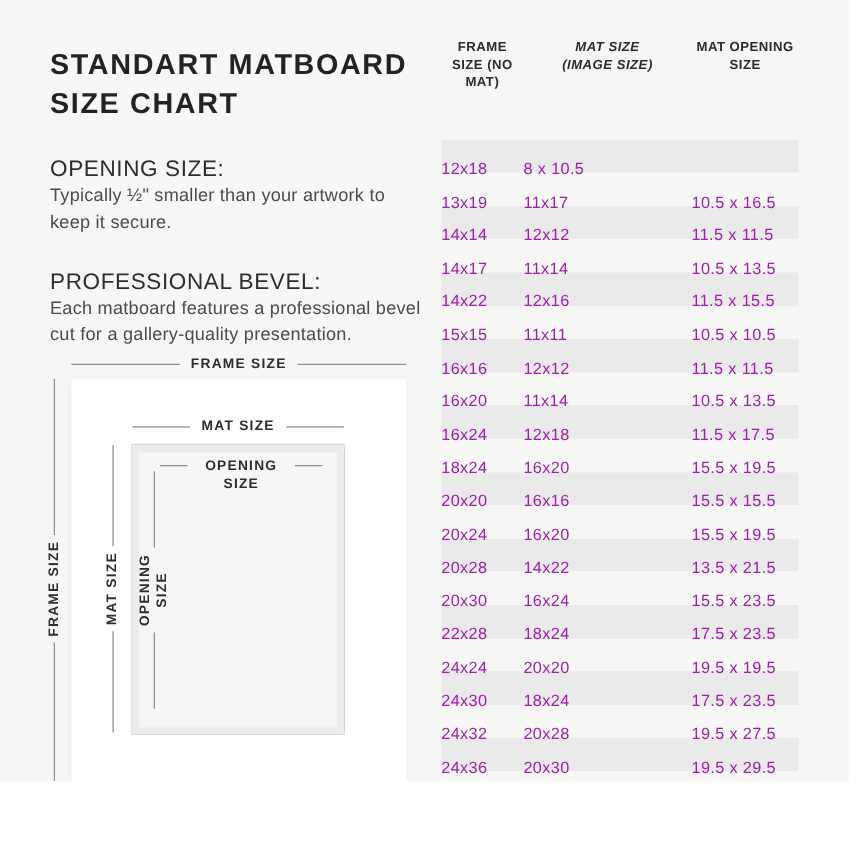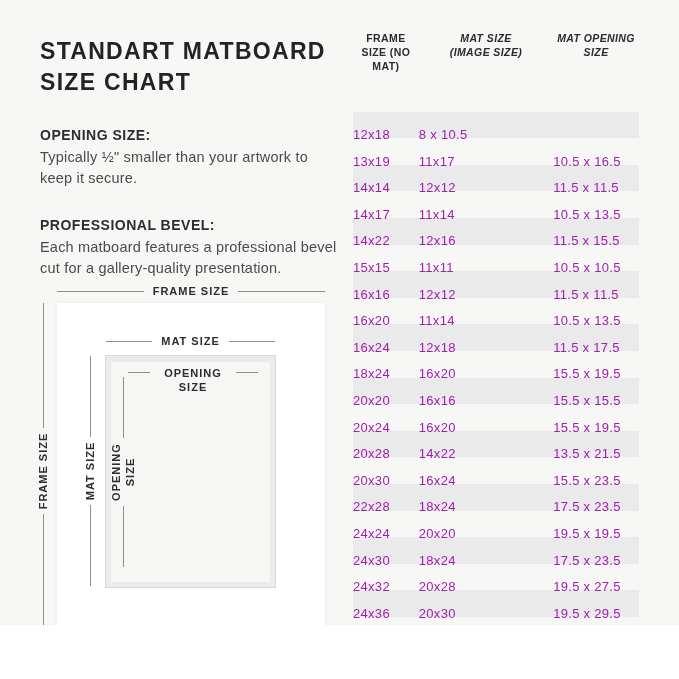--- a/index.html
+++ b/index.html
@@ -23,21 +23,21 @@
 
   
   .left-col{position:absolute;left:40px;top:36px;width:305px;}
   .page-title{
     font-size:23px;line-height:31px;font-weight:700;
     letter-spacing:1.3px;color:#232323;
   }
   .note{margin-top:27px;}
   .note + .note{margin-top:26px;}
   .note-heading{
-    font-size:14px;line-height:20px;font-weight:700;
+    font-size:18px;line-height:20px;font-weight:400;
     letter-spacing:.5px;color:var(--ink);
   }
   .note-body{
     font-size:14.5px;line-height:21px;color:var(--body-text);
     margin-top:2px;max-width:300px;letter-spacing:.2px;
   }
 
   
   .frame-rect{
     position:absolute;left:57px;top:303px;width:268px;height:335px;
@@ -86,21 +86,21 @@
     position:absolute;left:353px;top:31px;width:286px;
     display:grid;grid-template-columns:23% 47% 30%;
   }
   .hcell{display:flex;justify-content:center;text-align:center;}
   .hcell span{
     font-size:10.5px;font-weight:700;line-height:14px;
     letter-spacing:.4px;color:#2b2b2b;
   }
   .hcell.c1 span{max-width:80px;}
   .hcell.c2 span{max-width:90px;font-style:italic;}
-  .hcell.c3 span{max-width:86px;font-style:italic;}
+  .hcell.c3 span{max-width:86px;}
 
   .size-table-body{position:absolute;left:353px;top:85px;width:286px;}
   .trow{
     height:26.6px;display:grid;grid-template-columns:23% 47% 30%;
     align-items:center;
   }
   .trow:nth-child(even){background:var(--row-stripe);}
   .trow .cell{
     text-align:left;font-size:13px;letter-spacing:.3px;color:#a21caf;margin-top:42px;
   }

